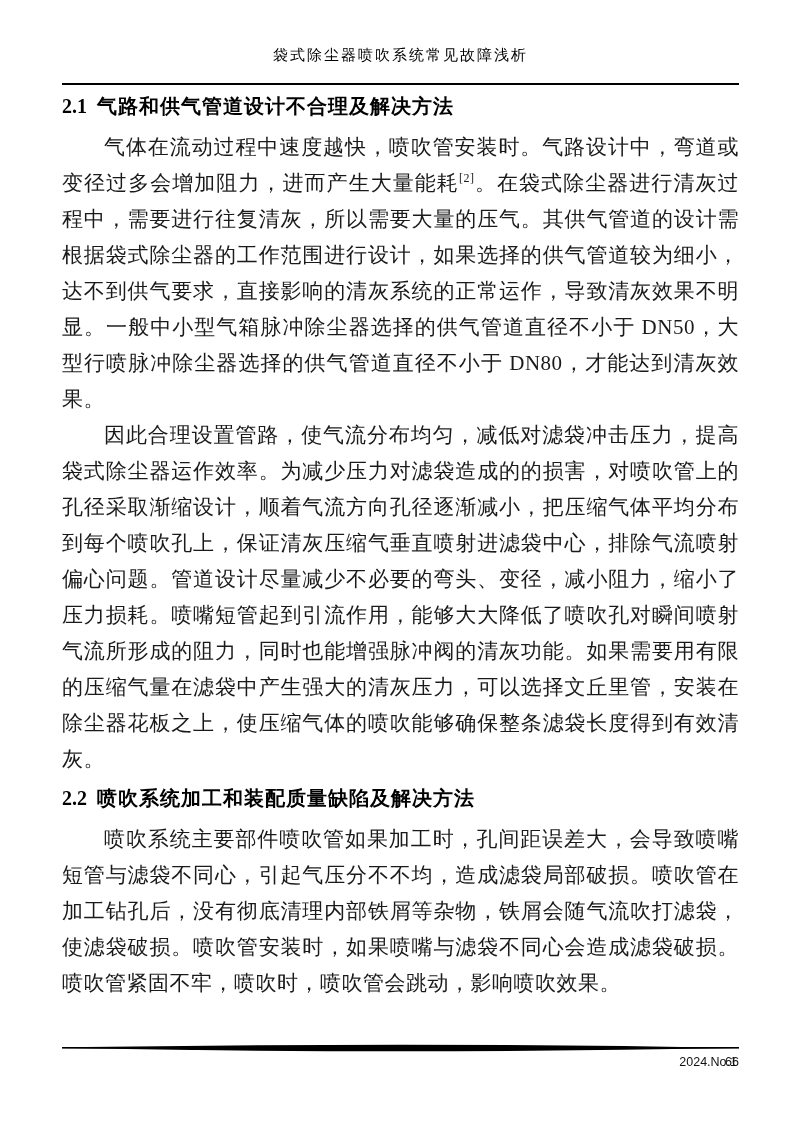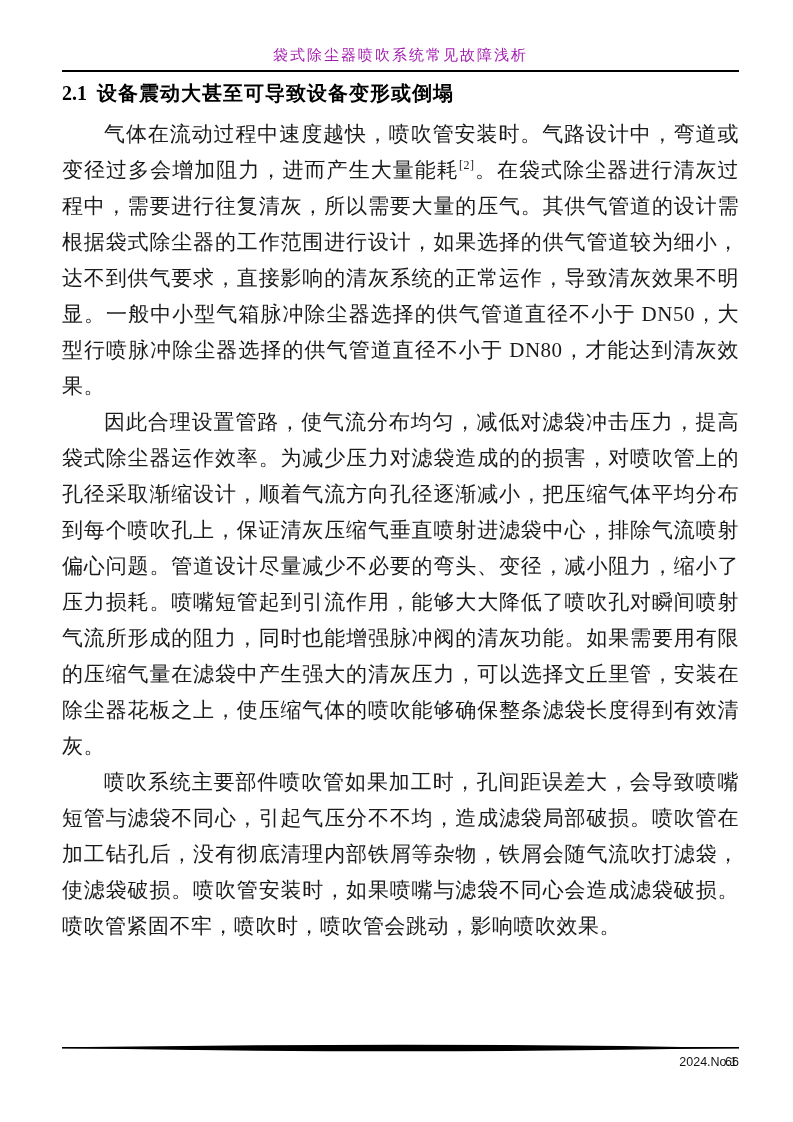--- a/index.html
+++ b/index.html
@@ -14,22 +14,22 @@
     overflow: hidden;
     font-family: "Liberation Serif", "DejaVu Serif", serif;
   }
   .content {
     padding: 46px 54px 0 62px;
   }
   .running-header {
     text-align: center;
     font-size: 15px;
     letter-spacing: 2px;
-    color: #a21caf;
-    padding-bottom: 5px;
+    color: #000000;
+    padding-bottom: 18px;
   }
   .header-rule {
     border: none;
     border-top: 2px solid #000;
     height: 0;
     margin-bottom: 6px;
   }
   .section-heading {
     font-family: "Liberation Sans", "DejaVu Sans", sans-serif;
     font-weight: 700;
@@ -86,30 +86,33 @@
 
 <div class="page">
   <div class="content">
 
     <div class="running-header">
       <span>袋式除尘器喷吹系统常见故障浅析</span>
     </div>
     <hr class="header-rule">
 
     <h2 class="section-heading">
-      <span class="sec-num">2.1</span><span>设备震动大甚至可导致设备变形或倒塌</span>
+      <span class="sec-num">2.1</span><span>气路和供气管道设计不合理及解决方法</span>
     </h2>
 
     <p class="body-para">
       <span>气体在流动过程中速度越快，喷吹管安装时。气路设计中，弯道或变径过多会增加阻力，进而产生大量能耗</span><sup class="citation-sup">[2]</sup><span>。在袋式除尘器进行清灰过程中，需要进行往复清灰，所以需要大量的压气。其供气管道的设计需根据袋式除尘器的工作范围进行设计，如果选择的供气管道较为细小，达不到供气要求，直接影响的清灰系统的正常运作，导致清灰效果不明显。一般中小型气箱脉冲除尘器选择的供气管道直径不小于 DN50，大型行喷脉冲除尘器选择的供气管道直径不小于 DN80，才能达到清灰效果。</span>
     </p>
 
 
     <p class="body-para">因此合理设置管路，使气流分布均匀，减低对滤袋冲击压力，提高袋式除尘器运作效率。为减少压力对滤袋造成的的损害，对喷吹管上的孔径采取渐缩设计，顺着气流方向孔径逐渐减小，把压缩气体平均分布到每个喷吹孔上，保证清灰压缩气垂直喷射进滤袋中心，排除气流喷射偏心问题。管道设计尽量减少不必要的弯头、变径，减小阻力，缩小了压力损耗。喷嘴短管起到引流作用，能够大大降低了喷吹孔对瞬间喷射气流所形成的阻力，同时也能增强脉冲阀的清灰功能。如果需要用有限的压缩气量在滤袋中产生强大的清灰压力，可以选择文丘里管，安装在除尘器花板之上，使压缩气体的喷吹能够确保整条滤袋长度得到有效清灰。</p>
 
+    <h2 class="section-heading">
+      <span class="sec-num">2.2</span><span>喷吹系统加工和装配质量缺陷及解决方法</span>
+    </h2>
 
     <p class="body-para">喷吹系统主要部件喷吹管如果加工时，孔间距误差大，会导致喷嘴短管与滤袋不同心，引起气压分不不均，造成滤袋局部破损。喷吹管在加工钻孔后，没有彻底清理内部铁屑等杂物，铁屑会随气流吹打滤袋，使滤袋破损。喷吹管安装时，如果喷嘴与滤袋不同心会造成滤袋破损。喷吹管紧固不牢，喷吹时，喷吹管会跳动，影响喷吹效果。</p>
 
   </div>
 
   <div class="page-footer">
     <svg class="footer-bar-svg" viewBox="0 0 680 10" preserveAspectRatio="none" aria-hidden="true">
       <rect x="0" y="3" width="680" height="1.6" fill="#000"></rect>
       <path d="M0,4 Q340,-2.5 680,4 Q340,10.5 0,4 Z" fill="#000"></path>
     </svg>

